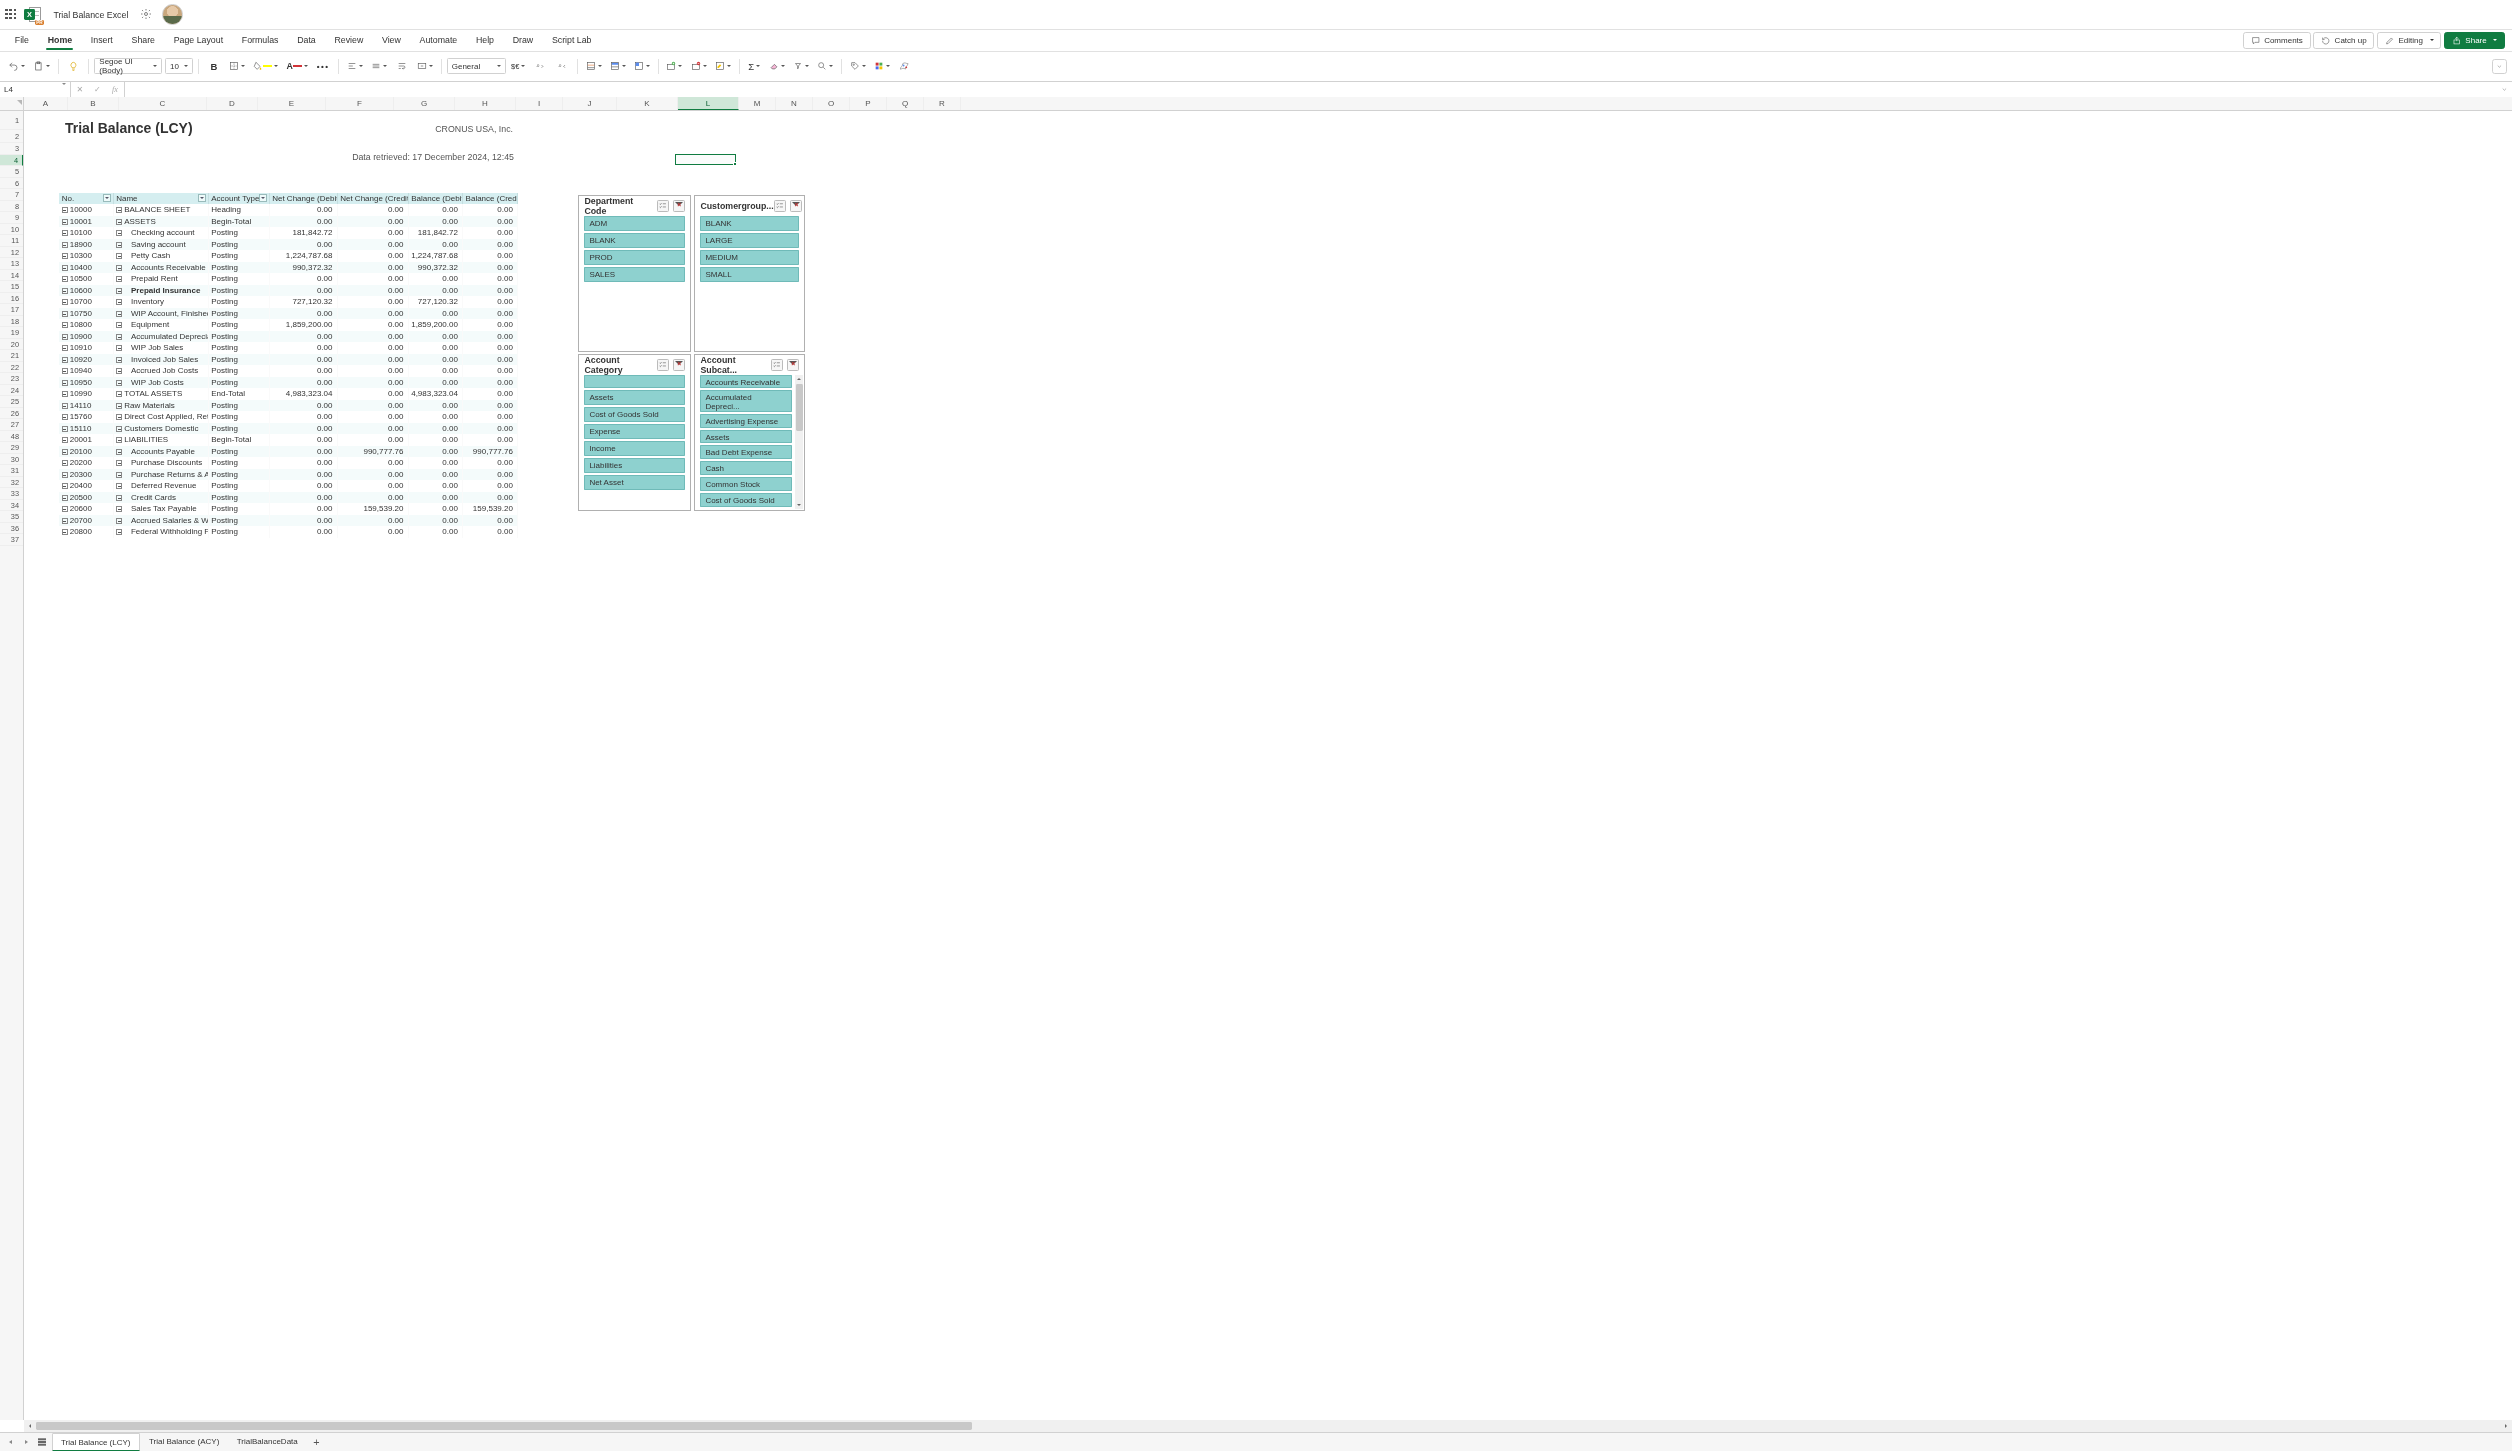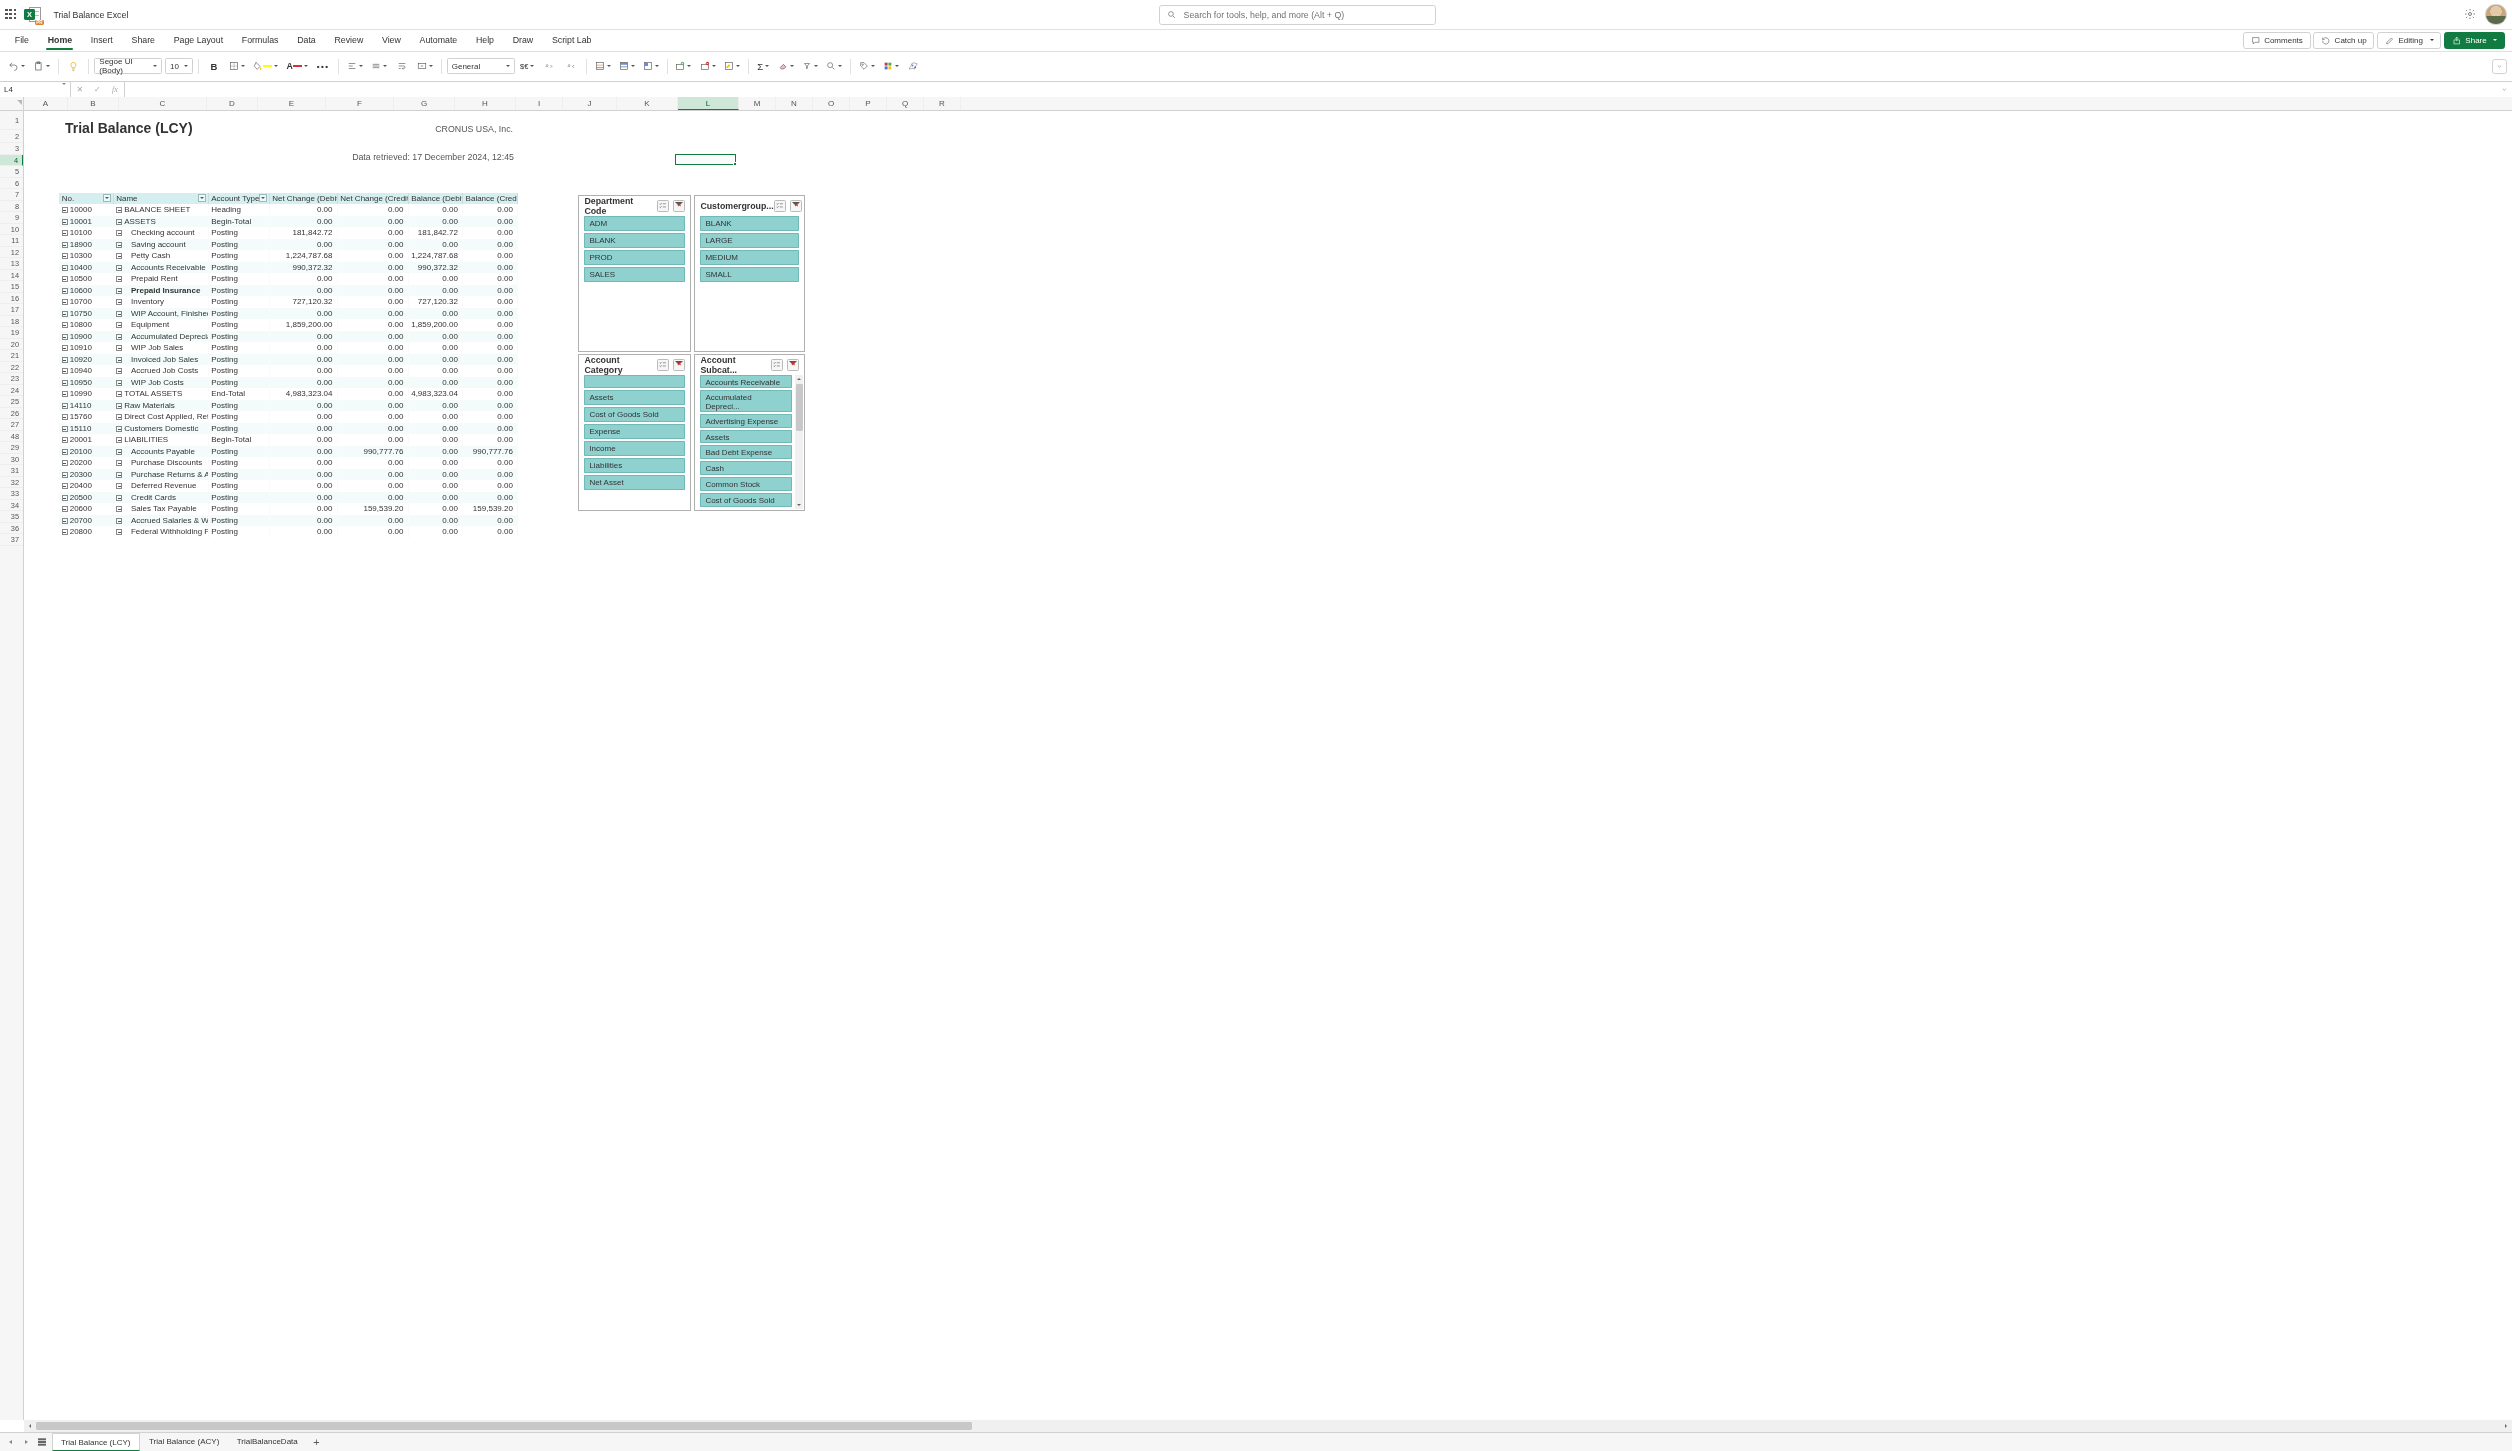--- a/index.html
+++ b/index.html
@@ -33,21 +33,21 @@
 .ribbon-btn.primary { background:#107c41; color:#fff; border-color:#107c41; }
 .caret::after { content:""; display:inline-block; width:0; height:0; border-left:2.7px solid transparent; border-right:2.7px solid transparent; border-top:2.7px solid currentColor; margin-left:2.7px; }
 
 
 .toolbar { height: 30px; display:flex; align-items:center; padding:0 5.4px; border-bottom:0.7px solid #d1d1d1; gap:2.7px; }
 .tbtn { height:19px; min-width:19px; display:flex; align-items:center; justify-content:center; padding:0 2.7px; border-radius:2.7px; cursor:pointer; position:relative; }
 .tbtn.small-caret::after { content:""; width:0; height:0; border-left:2px solid transparent; border-right:2px solid transparent; border-top:2px solid #555; margin-left:2px; }
 .tsep { width:0.7px; height:15px; background:#e1e1e1; margin:0 2.7px; }
 .font-name { width:68px; height:16px; border:0.7px solid #d1d1d1; padding:0 4px; font-size:8px; display:flex; align-items:center; justify-content:space-between; border-radius:1.4px; }
 .font-size { width:28px; }
-.numfmt-combo { width:68px; }
+.numfmt-combo { width:59px; }
 .bulb { color:#d9a400; }
 .toolbar .flex-end { margin-left:auto; display:flex; align-items:center; gap:2.7px; }
 .chev-collapse { width:15px; height:15px; border:0.7px solid #d1d1d1; border-radius:2.7px; display:flex; align-items:center; justify-content:center; }
 
 
 .fbar { height: 16px; display:flex; align-items:stretch; border-bottom:0.7px solid #d1d1d1; }
 .namebox { width:71px; border-right:0.7px solid #d1d1d1; display:flex; align-items:center; padding:0 4px; font-size:8px; justify-content:space-between; }
 .namebox .dd::after { content:""; width:0; height:0; border-left:2.7px solid transparent; border-right:2.7px solid transparent; border-top:2.7px solid #888; }
 .fbar-btns { display:flex; align-items:center; border-right:0.7px solid #d1d1d1; }
 .fbar-btn { width:17.6px; display:flex; align-items:center; justify-content:center; color:#aaa; }
@@ -145,29 +145,20 @@
       <span></span>
       <span></span>
       <span></span>
   </div>
   <div class="excel-logo">
     <div class="sheet"></div>
       <div class="x">X</div>
       <div class="pr">PR</div>
   </div>
   <div class="doc-title">Trial Balance Excel</div>
-  <div class="title-spacer">
-    <div class="search">
-      <svg viewBox="0 0 24 24" width="9.5" height="9.5">
-          <circle cx="10" cy="10" r="6"></circle>
-          <line x1="15" y1="15" x2="20" y2="20"></line>
-        </svg>
-      <span>Search for tools, help, and more (Alt + Q)</span>
-    </div>
-  </div>
   <div class="titlebar-right">
     <div class="gear-icon">
       <svg viewBox="0 0 24 24">
           <circle cx="12" cy="12" r="3"></circle>
           <path d="M12 2v3M12 19v3M4.2 4.2l2.1 2.1M17.7 17.7l2.1 2.1M2 12h3M19 12h3M4.2 19.8l2.1-2.1M17.7 6.3l2.1-2.1"></path>
         </svg>
     </div>
     <div class="avatar">
         <div class="shirt"></div>
       </div>

